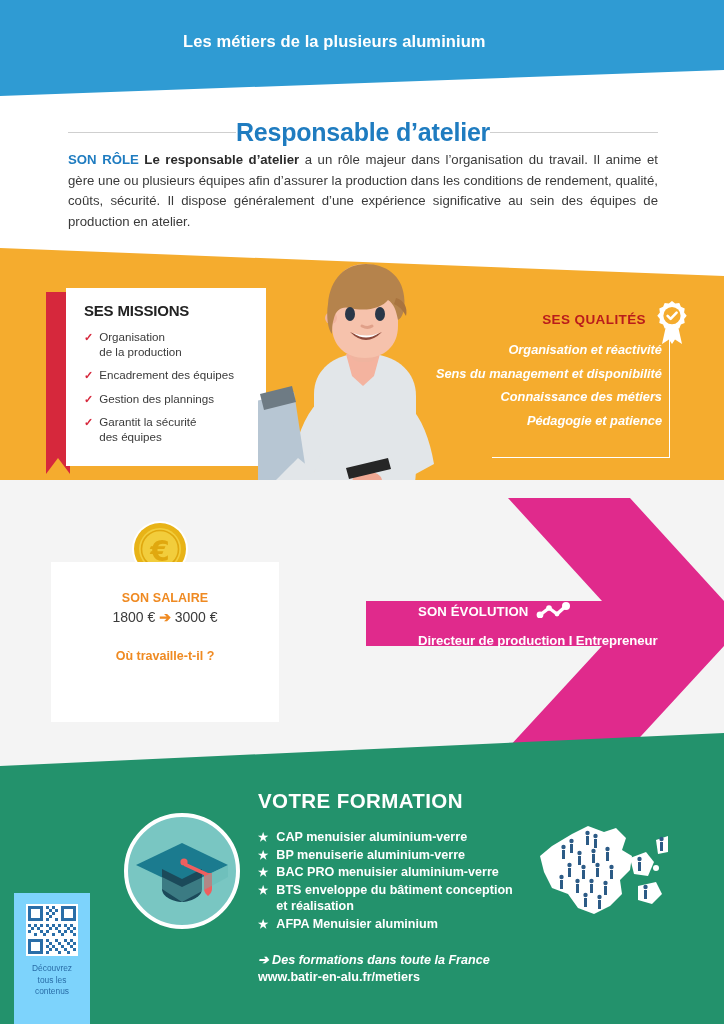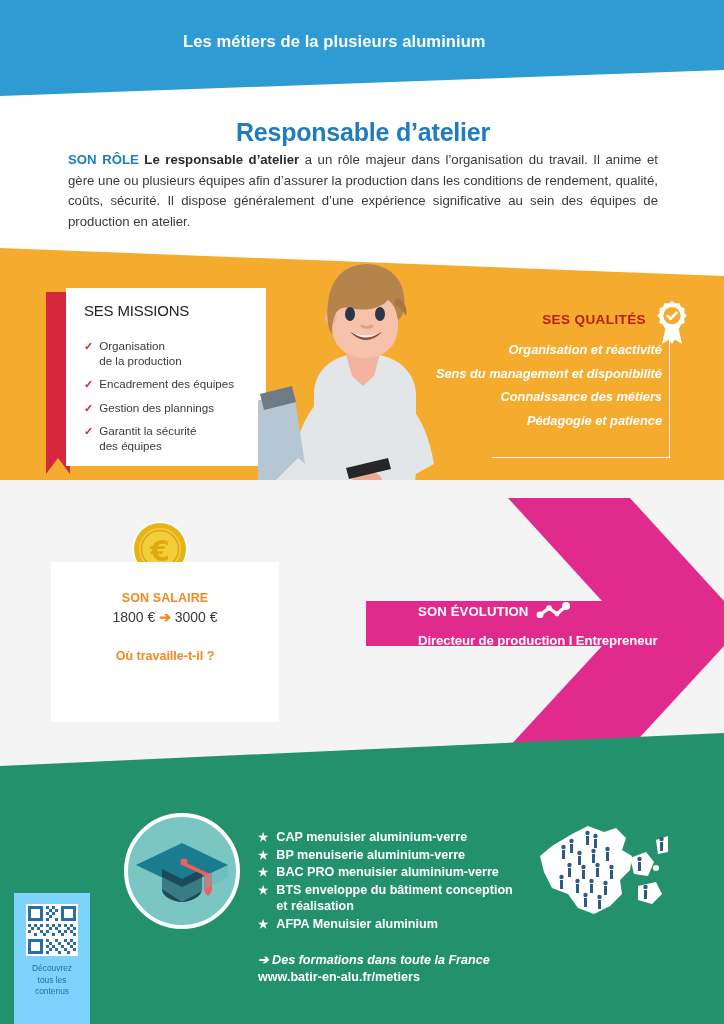--- a/index.html
+++ b/index.html
@@ -60,21 +60,21 @@
     font-size:6px; font-weight:700; padding:2px 14px; letter-spacing:0.2px;
   }
   #header-title {
     position:absolute; left:183px; top:32px;
     color:#ffffff; font-size:16.5px; font-weight:700; letter-spacing:0.1px;
   }
 
   
   #job-title-row {
     position:absolute; left:68px; top:118px; width:590px;
-    display:flex; align-items:center; gap:0;flex-direction:column;
+    display:flex; align-items:center; gap:0;
   }
   .title-rule { flex:1; height:1px; background:#cfcfcf; }
   #job-title {
     color:#1f7cc0; font-size:25px; font-weight:700; white-space:nowrap;
     letter-spacing:-0.2px;
   }
   #intro-block {
     position:absolute; left:68px; top:150px; width:590px;
     font-size:13.2px; line-height:20.5px; color:#3a3a3a; text-align:justify;
   }
@@ -85,22 +85,22 @@
   #missions-ribbon {
     position:absolute; left:46px; top:292px; width:24px; height:182px;
     background:#d6283c;
     clip-path: polygon(0 0, 24px 0, 24px 182px, 12px 166px, 0 182px);
   }
   #missions-card {
     position:absolute; left:66px; top:288px; width:200px; height:178px;
     background:#ffffff; padding:14px 14px 0 18px;
   }
   #missions-heading {
-    font-size:15px; font-weight:400; color:#222222; letter-spacing:-0.2px;
-    margin-bottom:20px;
+    font-size:15px; font-weight:700; color:#222222; letter-spacing:-0.2px;
+    margin-bottom:11px;
   }
   .mission-item {
     display:flex; gap:6px; font-size:11.6px; line-height:14.5px;
     color:#3a3a3a; margin-bottom:9px;
   }
   .mission-check { color:#d6283c; font-weight:700; font-size:11px; line-height:14.5px; }
 
   
   #qualities-bracket {
     position:absolute; left:492px; top:318px; width:178px; height:140px;
@@ -351,20 +351,21 @@
     <svg viewBox="0 0 108 108" width="108" height="108">
       <path d="M54 26 L100 48 L54 70 L8 48 Z" fill="#1b7b8f"></path>
       <path d="M34 52 v20 c0 8 12 13 20 13 s20-5 20-13 V52 L54 62 Z" fill="#1b4a5a"></path>
       <path d="M56 45 l24 11 v4 l-24-11 Z" fill="#ef5f5f"></path>
       <circle cx="56" cy="45" r="3.6" fill="#ef5f5f"></circle>
       <path d="M76 56 h8 v16 c0 4-4 7-4 7 s-4-3-4-7 Z" fill="#ef5f5f"></path>
       <path d="M100 48 L54 70 L34 60 v12 l20 13 46-25 Z" fill="#63b9b5" opacity="0.45"></path>
     </svg>
   </div>
 
+  <div id="formation-heading">VOTRE FORMATION</div>
   <div id="formation-list">
       <div class="formation-item">
         <span class="formation-star">★</span>
         <span>CAP menuisier aluminium-verre</span>
       </div>
       <div class="formation-item">
         <span class="formation-star">★</span>
         <span>BP menuiserie aluminium-verre</span>
       </div>
       <div class="formation-item">

